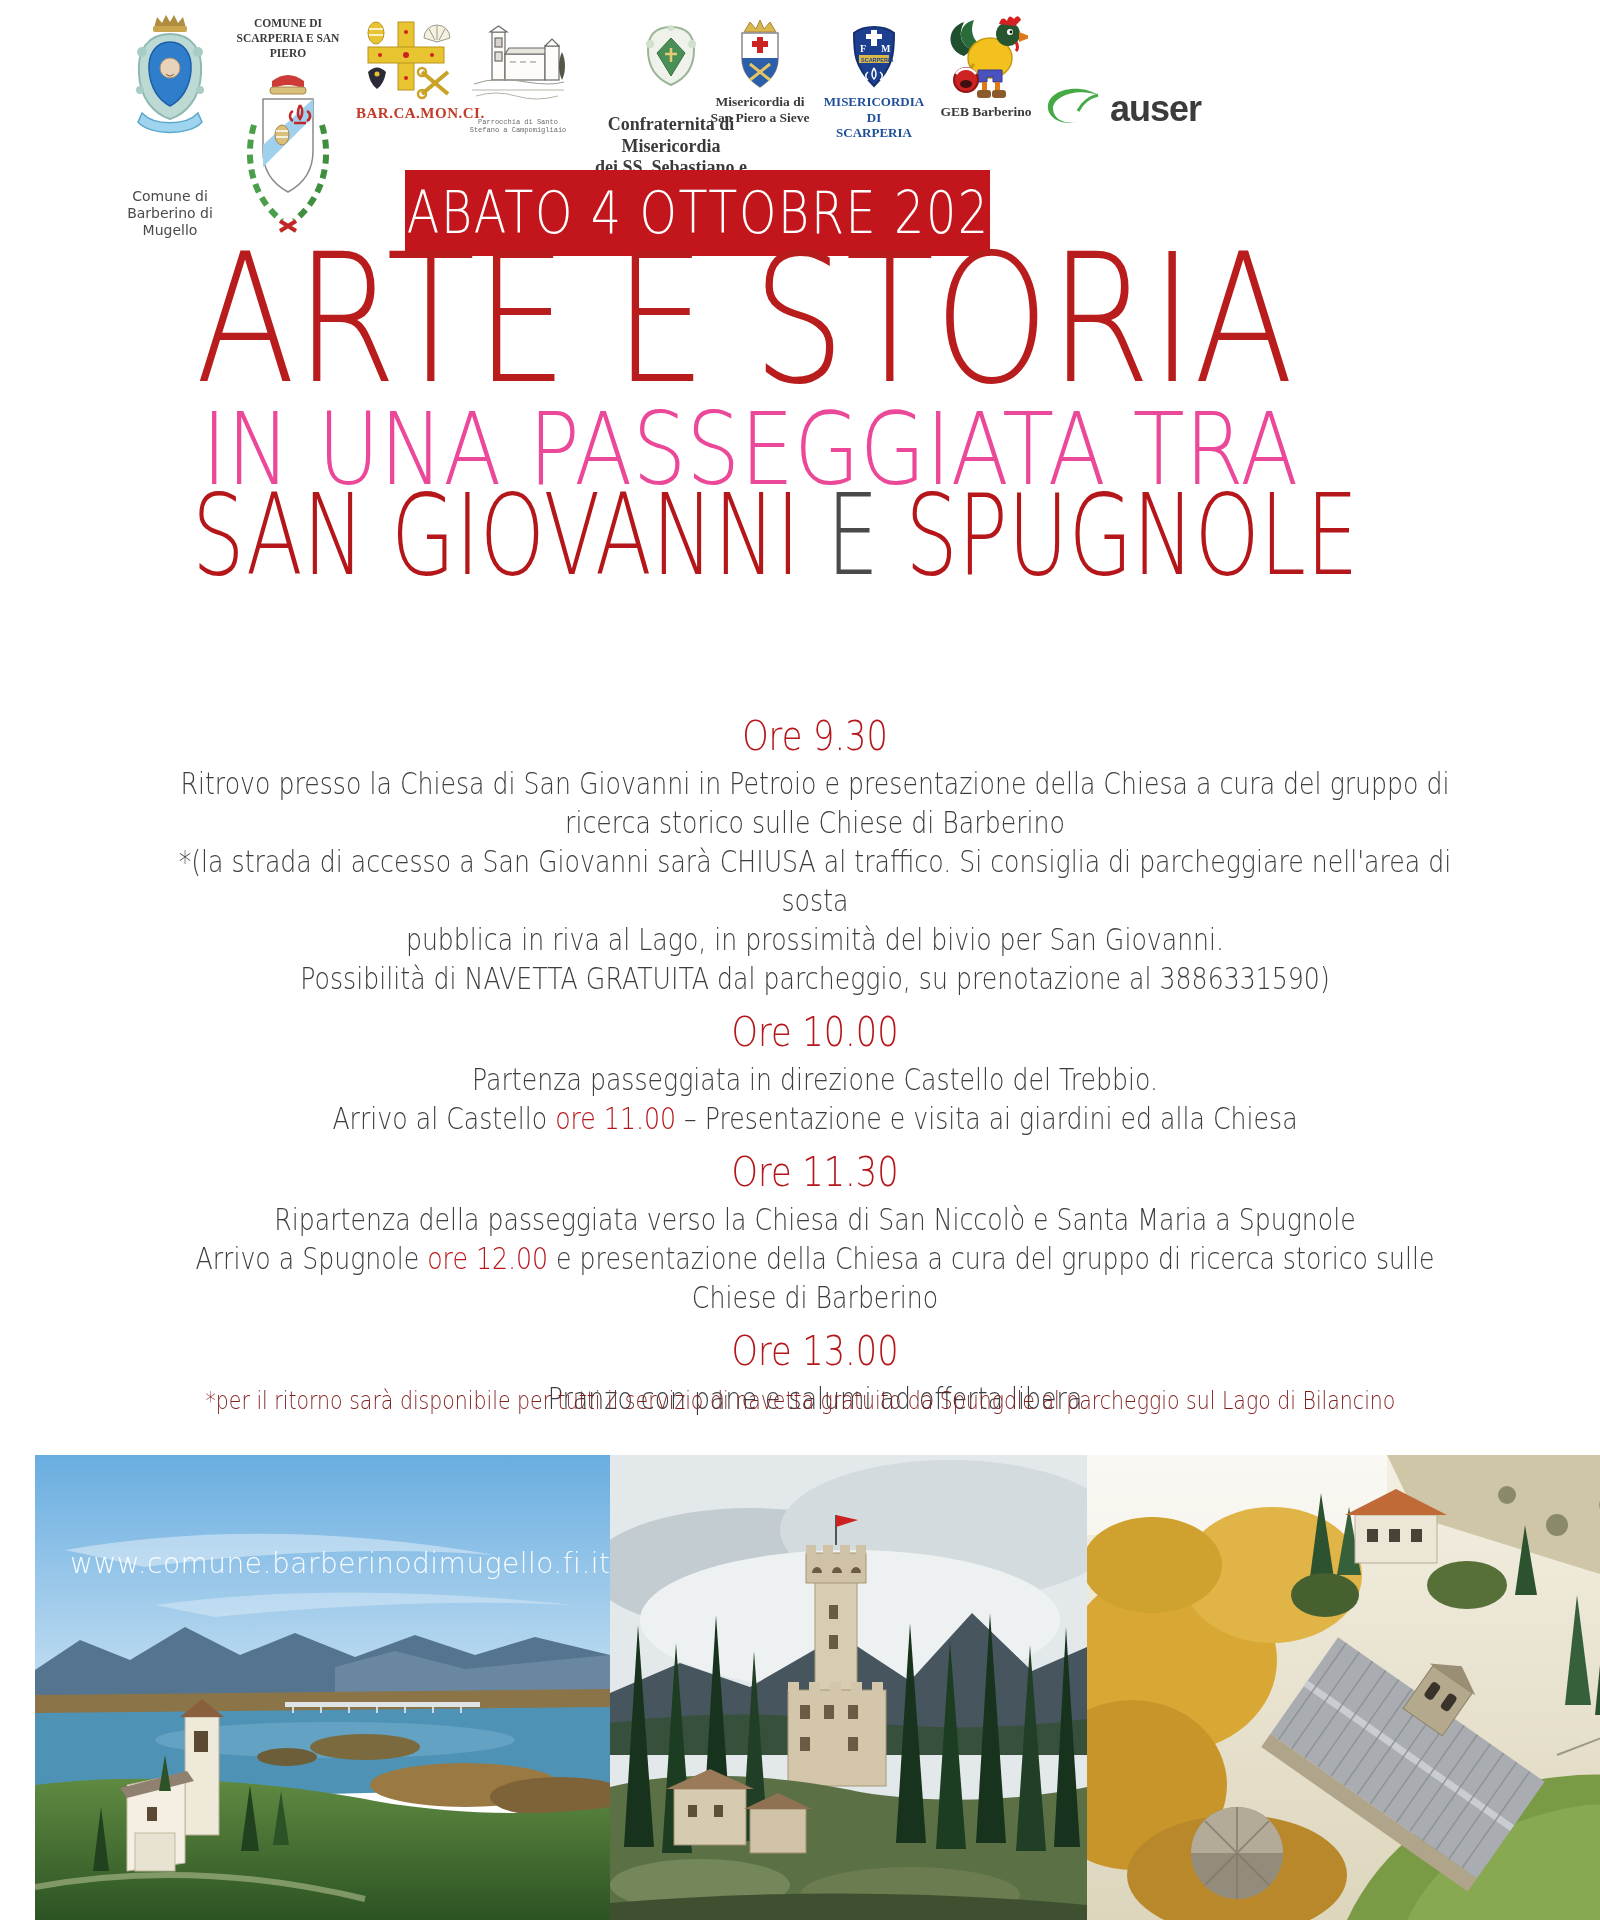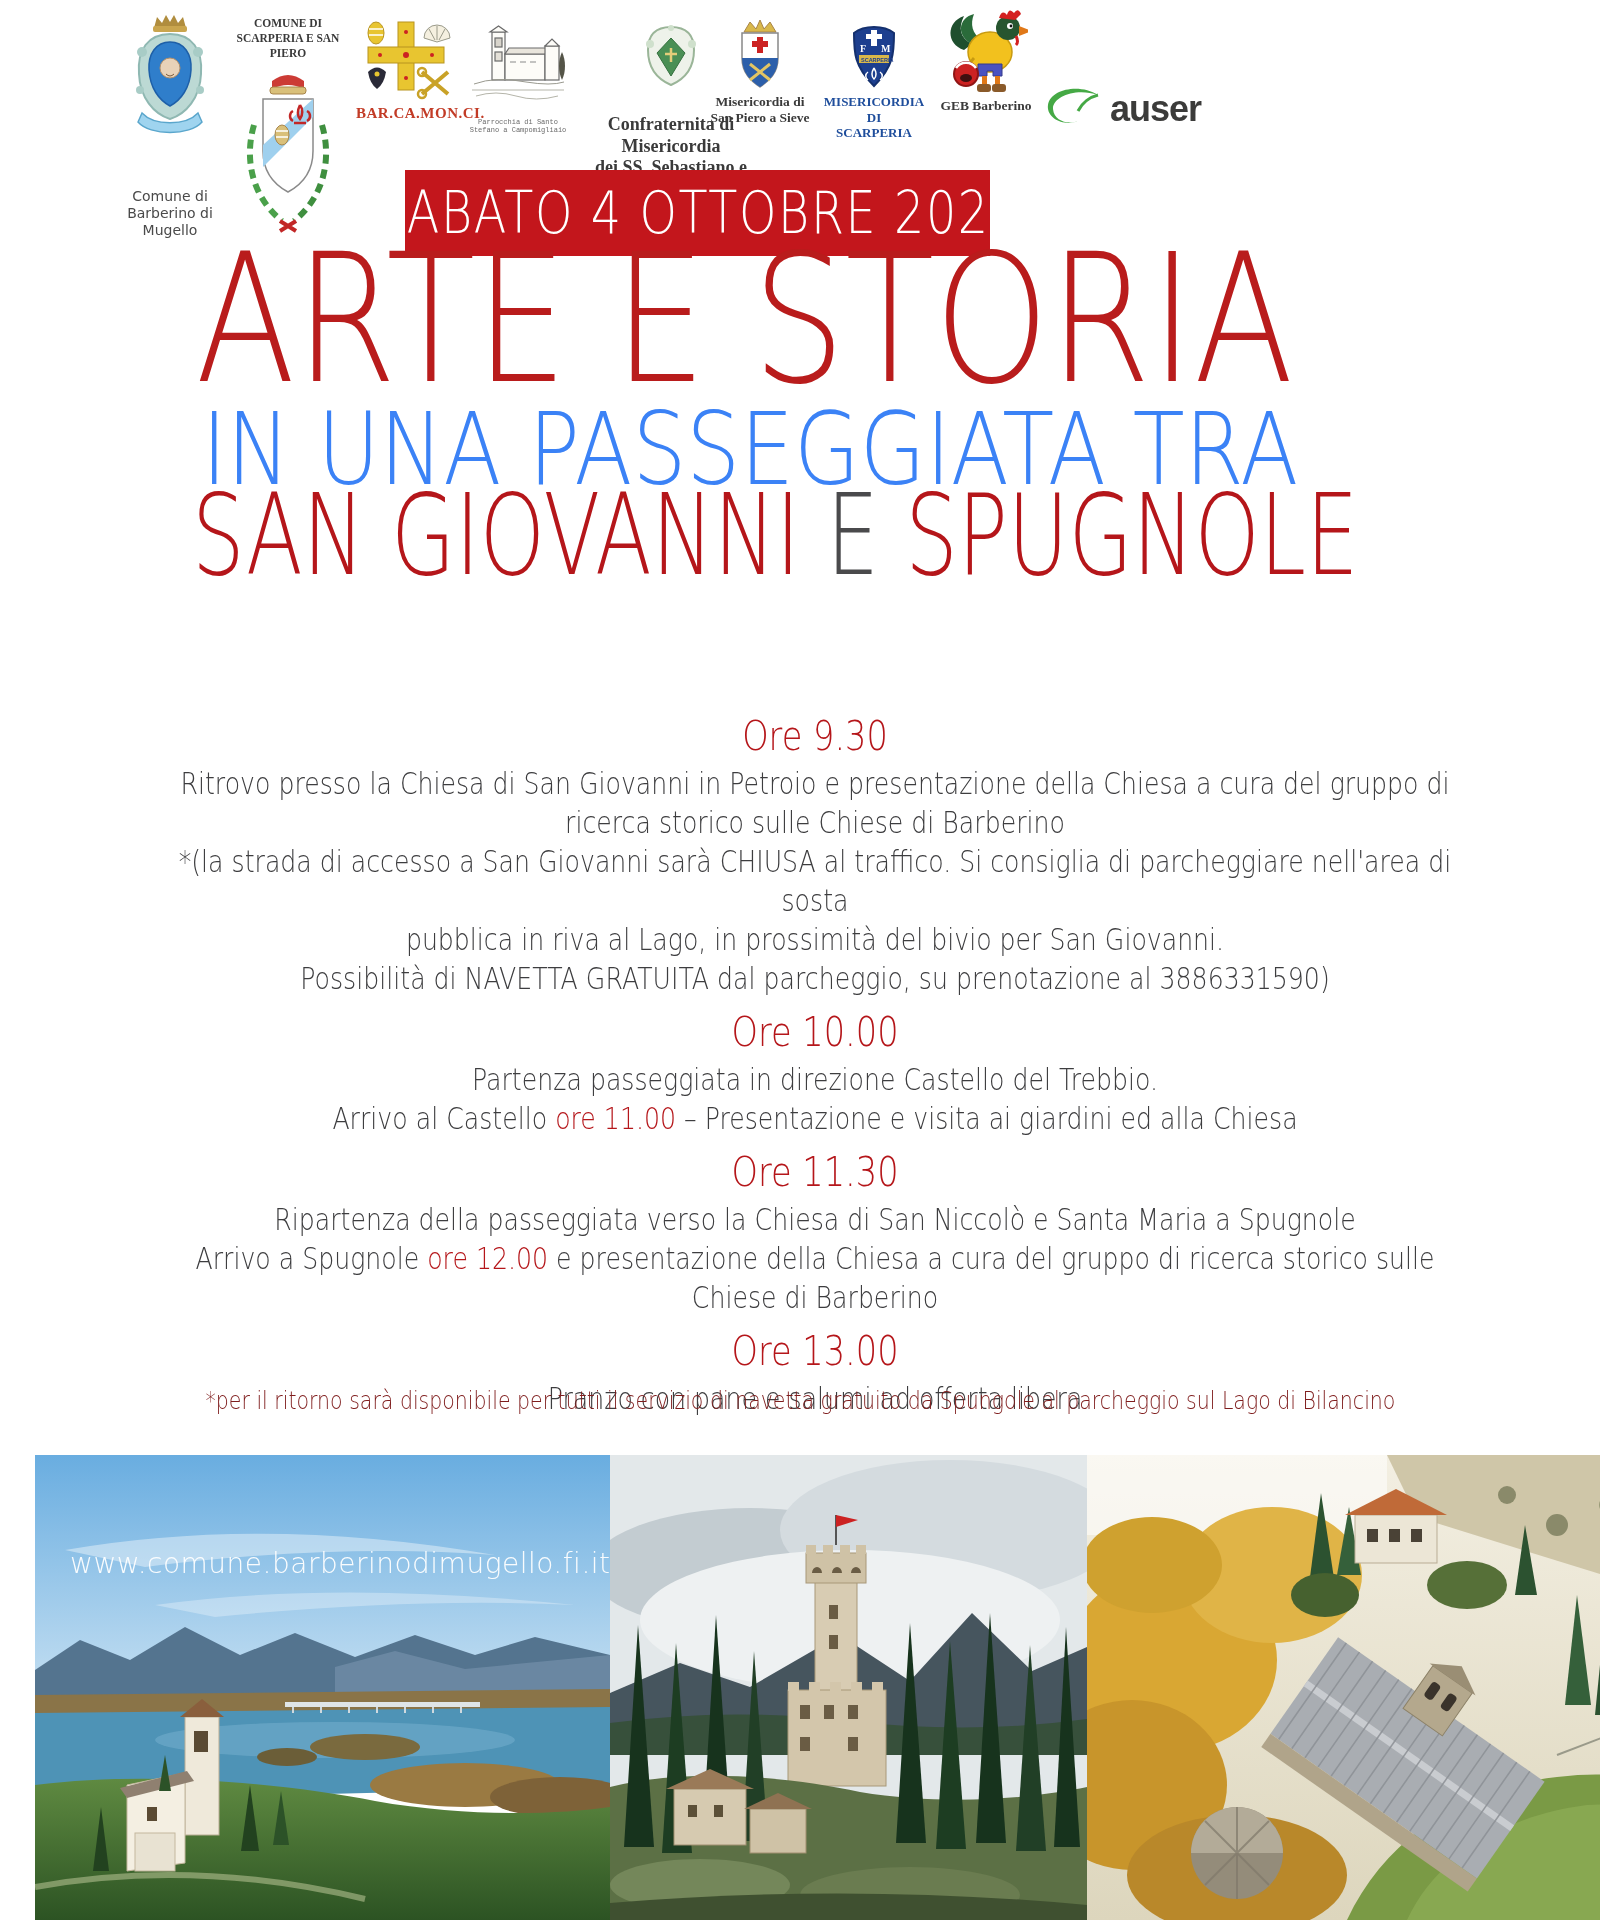--- a/index.html
+++ b/index.html
@@ -21,21 +21,21 @@
   .auser-word{font-family:"Liberation Sans",sans-serif;font-weight:700;font-size:36px;color:#3b3b3a;letter-spacing:-1px;}
   
   .banner{position:absolute;left:405px;top:170px;width:585px;height:86px;background:#c3161c;
     display:flex;align-items:center;justify-content:center;}
   .banner span{color:#ffffff;font-size:58px;font-weight:200;letter-spacing:2px;
     display:inline-block;transform:scaleX(.82);white-space:nowrap;}
   
   .t-light{font-weight:200;}
   .title-1{top:240px;height:160px;color:#b91c1c;font-size:178px;line-height:160px;}
   .title-1 span{display:inline-block;transform:translateX(-55px) scaleX(.82);white-space:nowrap;}
-  .title-2{top:398px;color:#3b82f6;font-size:100px;line-height:104px;}
+  .title-2{top:398px;color:#ec4899;font-size:100px;line-height:104px;}
   .title-2 span{display:inline-block;transform:translateX(-50px) scaleX(.85);white-space:nowrap;}
   .title-3{top:476px;color:#b5161a;font-size:112px;line-height:118px;}
   .title-3 .wrap{display:inline-block;transform:translateX(-25px) scaleX(.74);white-space:nowrap;}
   .title-3 .gray-e{color:#4a4a4c;}
   
   .schedule{position:absolute;left:15px;top:714px;width:1600px;text-align:center;
     transform:scaleX(.84);transform-origin:center top;font-weight:200;}
   .schedule h3.time{color:#b5161a;font-size:40px;line-height:44px;font-weight:200;margin:12px 0 6px;}
   .schedule h3.time:first-child{margin-top:0;}
   .schedule p.line{margin:0;font-size:30px;line-height:39px;color:#3d3d3f;}
@@ -164,21 +164,21 @@
     <text x="12" y="28" font-family="Liberation Serif, serif" font-size="10" fill="#ffffff" font-weight="bold">F</text>
     <text x="33" y="28" font-family="Liberation Serif, serif" font-size="10" fill="#ffffff" font-weight="bold">M</text>
     <rect x="11" y="31" width="30" height="8" fill="#d9b84a"></rect>
     <text x="13" y="37.5" font-family="Liberation Sans, sans-serif" font-size="5.5" fill="#1d3f8f" font-weight="bold">SCARPERIA</text>
     <path d="M26,44 c-3,5 -3,8 0,11 c3,-3 3,-6 0,-11 M20,48 c-3,2 -3,6 0,8 M32,48 c3,2 3,6 0,8" stroke="#ffffff" stroke-width="1.5" fill="none"></path>
   </svg>
   <span class="cap cap-blue">MISERICORDIA DI
 SCARPERIA</span>
 </div>
 
-<div class="logo" style="left:930px;top:6px;width:112px;">
+<div class="logo" style="left:930px;top:12px;width:112px;">
   <svg width="84" height="88" viewBox="0 0 84 88">
     <path d="M20,44 C2,38 2,16 20,10 C14,22 16,32 28,38 Z" fill="#1f4f2e"></path>
     <path d="M28,38 C12,30 14,12 30,8 C26,18 28,28 38,34 Z" fill="#2a6b3a"></path>
     <ellipse cx="46" cy="46" rx="22" ry="20" fill="#f2c11e" stroke="#c89a10" stroke-width="1.5"></ellipse>
     <path d="M30,52 Q24,58 26,64" stroke="#c89a10" stroke-width="3" fill="none"></path>
     <circle cx="64" cy="22" r="12" fill="#27552f"></circle>
     <path d="M55,12 q3,-9 8,-3 q2,-8 7,-2 q4,-6 7,1 l-6,6 Z" fill="#d42020"></path>
     <polygon points="75,20 88,25 75,30" fill="#e07818"></polygon>
     <path d="M72,30 q3,6 0,9" stroke="#d42020" stroke-width="3" fill="none"></path>
     <circle cx="66" cy="20" r="3" fill="#ffffff"></circle>

